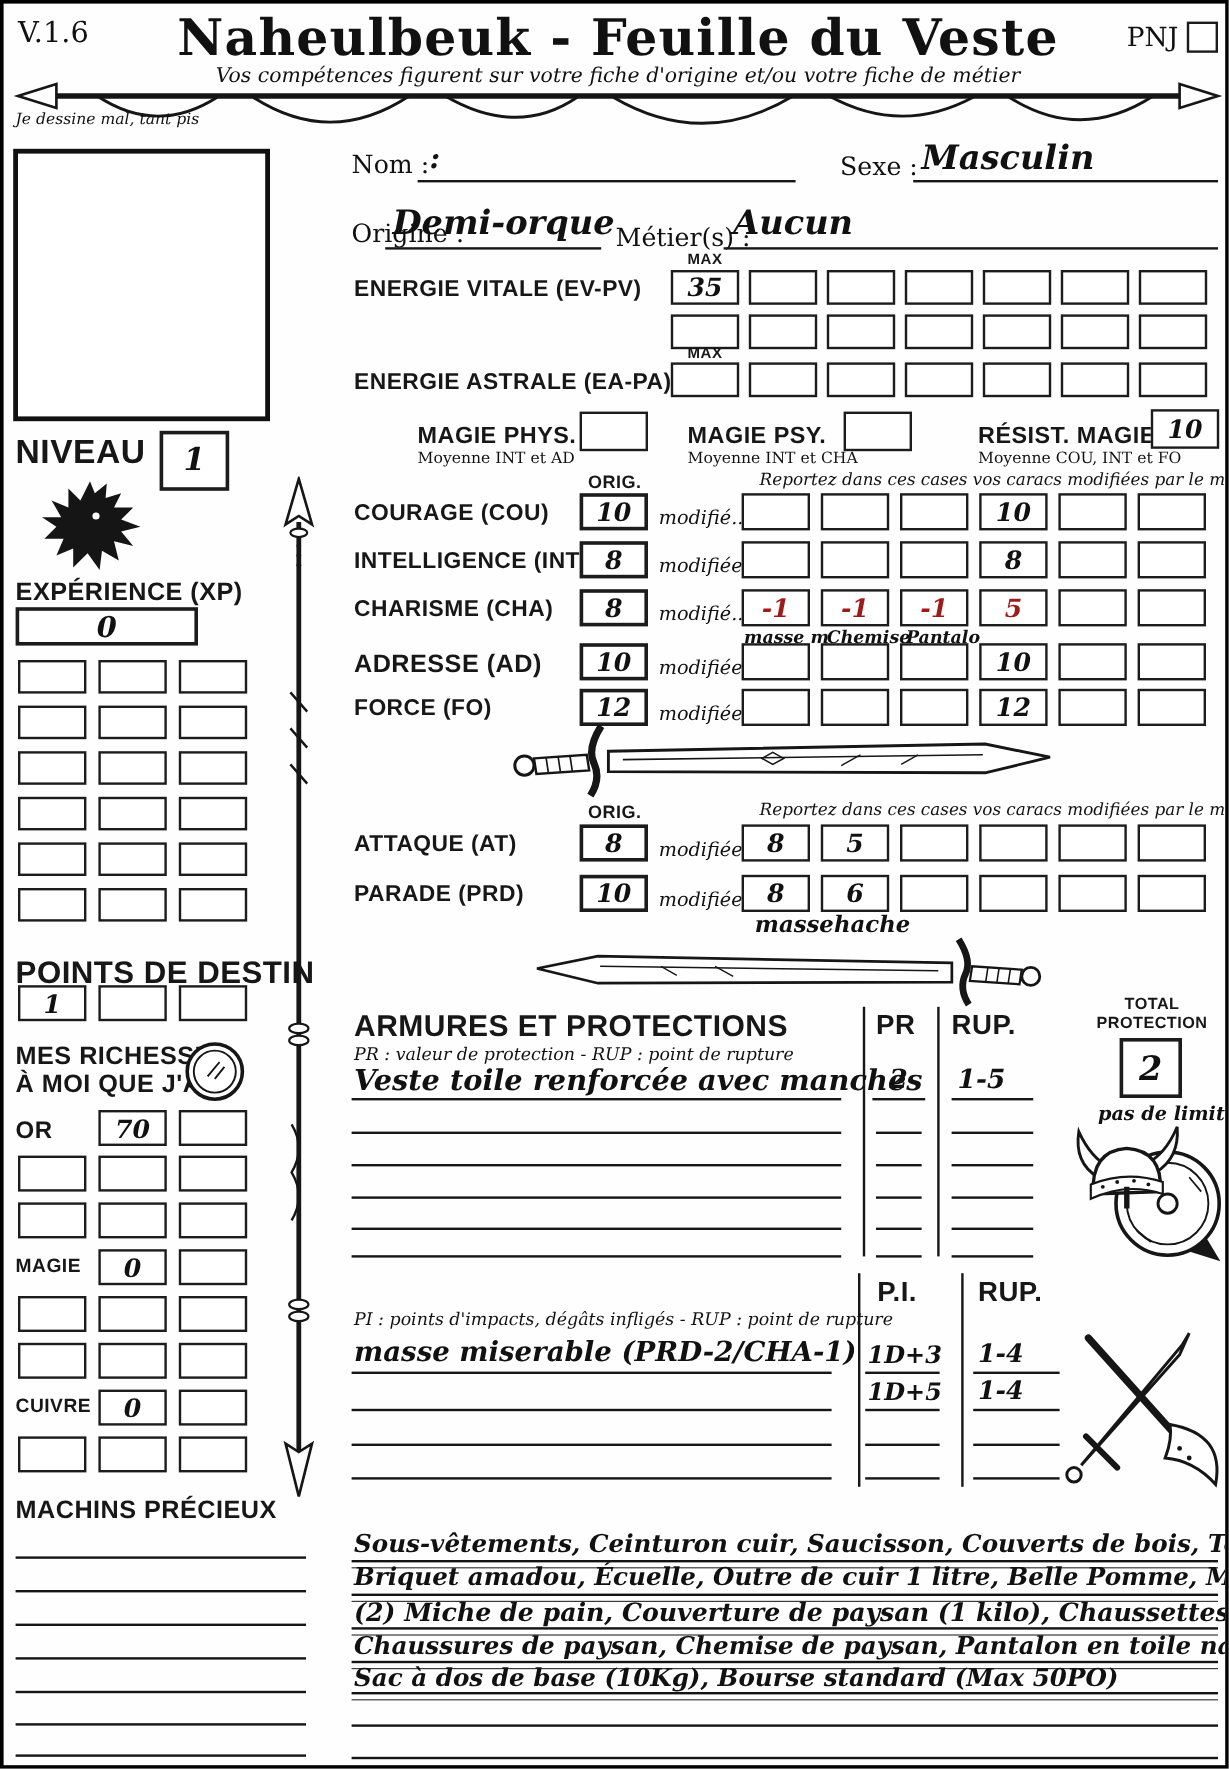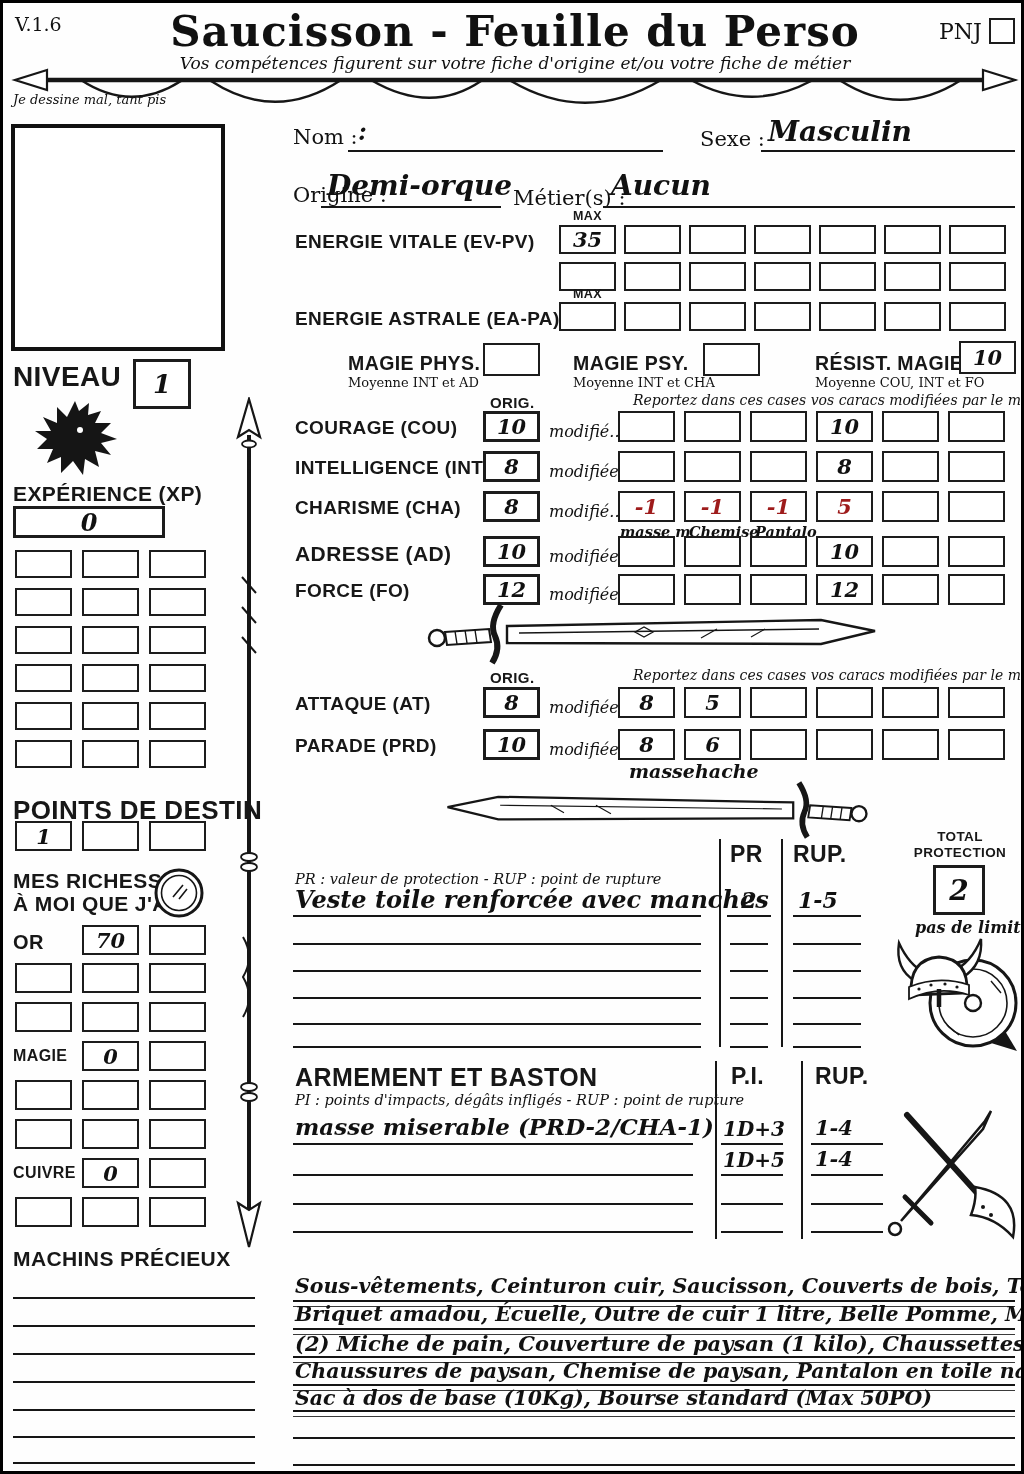--- a/index.html
+++ b/index.html
@@ -18,22 +18,22 @@
   .dline{position:absolute;height:4px;border-top:2.4px solid #141414;border-bottom:1.3px solid #3a3a3a;}
   .vdiv{position:absolute;width:2.2px;background:#161616;}
   .red{color:#9e1b1b;}
   svg{display:block;}
 </style>
 </head>
 <body>
 
 <div class="page">
 
-  <span class="abs serif" style="left:12px;top:10px;font-size:19px">V.1.6</span>
-  <div class="abs serif" style="left:112px;top:4px;width:800px;text-align:center;font-size:42px;font-weight:700;letter-spacing:1px">Saucisson - Feuille du Perso</div>
+  <span class="abs serif" style="left:12px;top:10px;font-size:24px">V.1.6</span>
+  <div class="abs serif" style="left:112px;top:4px;width:800px;text-align:center;font-size:42px;font-weight:700;letter-spacing:1px">Naheulbeuk - Feuille du Veste</div>
   <span class="abs serif" style="left:936px;top:16px;font-size:22px">PNJ</span>
   <div class="bx" style="left:986px;top:15px;width:26px;height:26px"></div>
   <div class="abs script" style="left:0px;top:50px;width:1024px;text-align:center;font-size:17px">Vos compétences figurent sur votre fiche d'origine et/ou votre fiche de métier</div>
 
   <div class="abs" style="left:8px;top:62px;width:1008px;height:42px">
     <svg width="1008" height="42" viewBox="0 0 1008 42">
       <line x1="34" y1="15" x2="974" y2="15" stroke="#161616" stroke-width="4.5"></line>
       <path d="M36,5 L4,15 L36,25 Z" fill="#fff" stroke="#161616" stroke-width="2.2"></path>
       <path d="M972,5 L1004,15 L972,25 Z" fill="#fff" stroke="#161616" stroke-width="2.2"></path>
       <path d="M70,15 Q120,48 170,16" fill="none" stroke="#161616" stroke-width="2.4"></path>
@@ -356,20 +356,21 @@
         <path d="M24,32 L68,29 L70,42 L26,45 Z" fill="#fff" stroke="#161616" stroke-width="2"></path>
         <path d="M34,31 L36,44 M44,30 L46,43 M54,30 L56,43" stroke="#161616" stroke-width="1.4"></path>
         <path d="M80,5 Q68,24 74,36 Q80,49 71,63" fill="none" stroke="#161616" stroke-width="6"></path>
         <path d="M86,26 L400,20 L454,31 L400,44 L86,43 Z" fill="#fff" stroke="#161616" stroke-width="2.4"></path>
         <path d="M98,33 L398,29" stroke="#161616" stroke-width="1.3"></path>
         <path d="M280,38 l16,-9 M330,37 l14,-8" stroke="#161616" stroke-width="1.2"></path>
       </g>
     </svg>
   </div>
 
+  <span class="abs hd" style="left:292px;top:838px;font-size:25px">ARMURES ET PROTECTIONS</span>
   <span class="abs script" style="left:292px;top:868px;font-size:14.5px">PR : valeur de protection - RUP : point de rupture</span>
   <div class="vdiv" style="left:716px;top:836px;height:208px"></div>
   <div class="vdiv" style="left:778px;top:836px;height:208px"></div>
   <span class="abs hd" style="left:727px;top:838px;font-size:23px">PR</span>
   <span class="abs hd" style="left:790px;top:838px;font-size:23px">RUP.</span>
 
   <div class="abs hd" style="left:898px;top:826px;width:118px;text-align:center;font-size:13.5px">TOTAL</div>
   <div class="abs hd" style="left:898px;top:842px;width:118px;text-align:center;font-size:13.5px">PROTECTION</div>
   <div class="bx bx3" style="left:930px;top:862px;width:52px;height:50px">
     <span class="bval" style="font-size:28px">2</span>
@@ -411,21 +412,20 @@
       <path d="M20,64 Q18,28 48,26 Q78,28 76,62 Z" fill="#fff" stroke="#161616" stroke-width="2.8"></path>
       <path d="M18,56 Q48,44 78,54 L78,64 Q48,54 18,68 Z" fill="#fff" stroke="#161616" stroke-width="1.8"></path>
       <circle cx="28" cy="58" r="1.6" fill="#161616"></circle>
         <circle cx="40" cy="54" r="1.6" fill="#161616"></circle>
       <circle cx="54" cy="53" r="1.6" fill="#161616"></circle>
         <circle cx="66" cy="56" r="1.6" fill="#161616"></circle>
       <path d="M48,58 L48,76" stroke="#161616" stroke-width="4.5"></path>
     </svg>
   </div>
 
-  <span class="abs hd" style="left:292px;top:1060px;font-size:25px">ARMEMENT ET BASTON</span>
   <span class="abs script" style="left:292px;top:1089px;font-size:14.5px">PI : points d'impacts, dégâts infligés - RUP : point de rupture</span>
   <div class="vdiv" style="left:712px;top:1058px;height:178px"></div>
   <div class="vdiv" style="left:798px;top:1058px;height:178px"></div>
   <span class="abs hd" style="left:728px;top:1060px;font-size:23px">P.I.</span>
   <span class="abs hd" style="left:812px;top:1060px;font-size:23px">RUP.</span>
 
   <span class="abs hw" style="left:292px;top:1110px;font-size:23px">masse miserable (PRD-2/CHA-1)</span>
   <div class="line" style="left:290px;top:1140px;width:400px"></div>
   <span class="abs hw" style="left:720px;top:1114px;font-size:20px">1D+3</span>
   <div class="line" style="left:718px;top:1140px;width:62px"></div>

